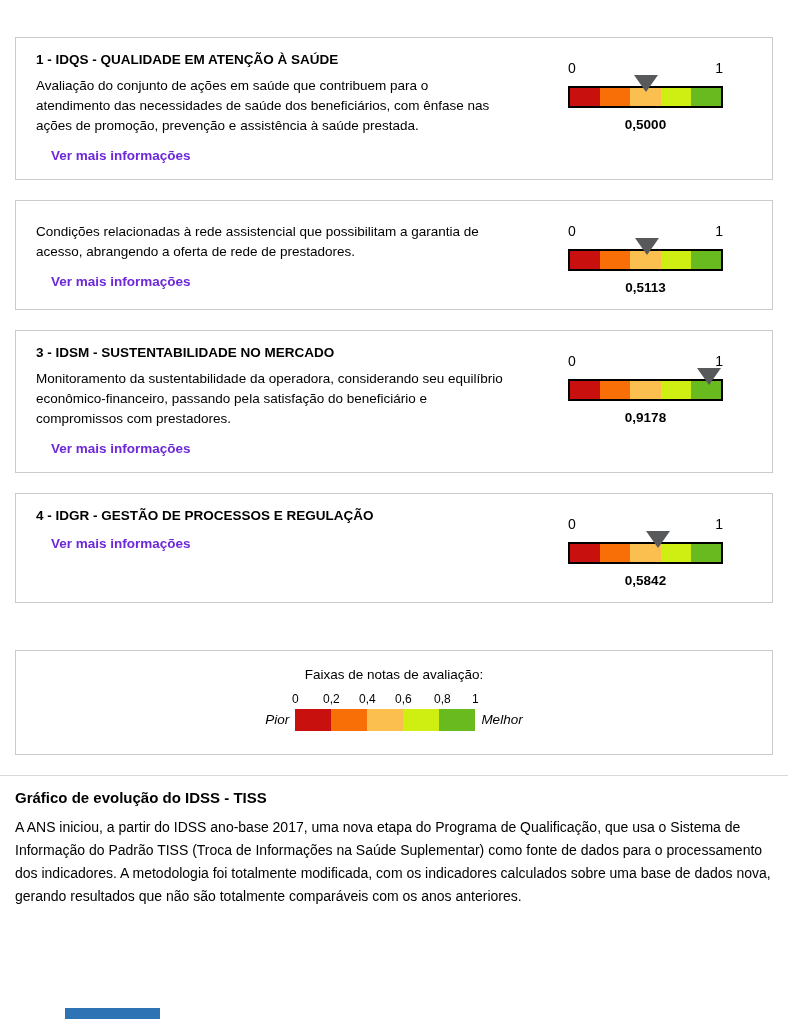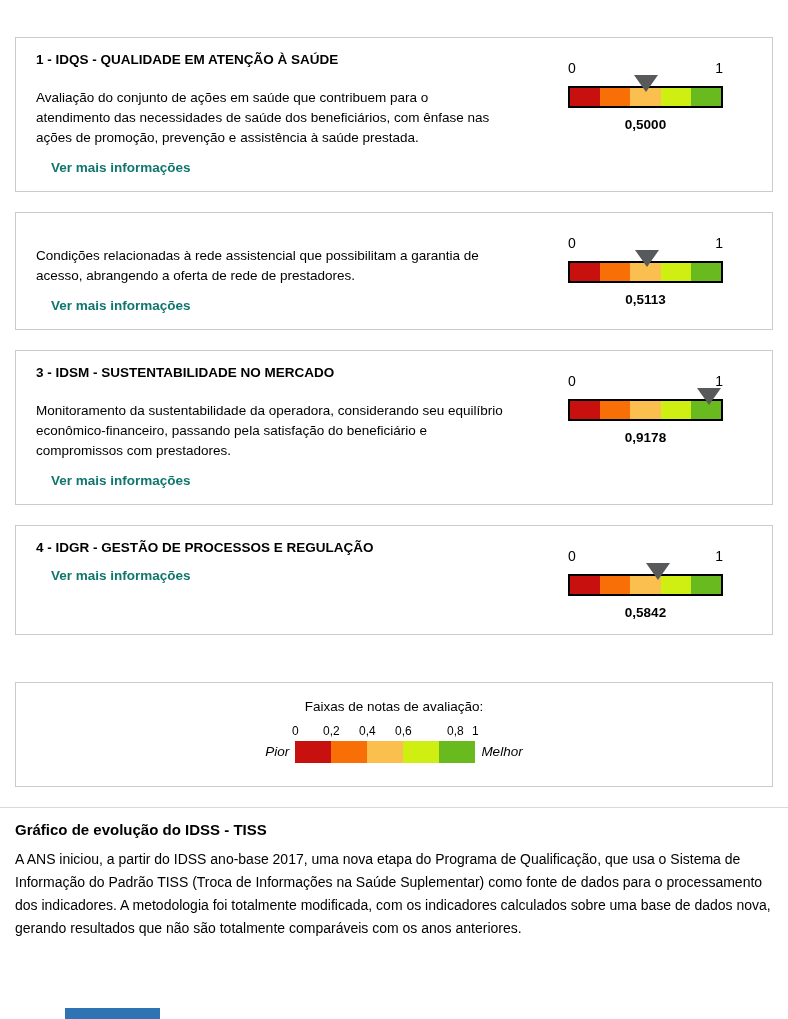--- a/index.html
+++ b/index.html
@@ -8,44 +8,44 @@
   }
   *{box-sizing:border-box; margin:0; padding:0;}
   html,body{width:788px; height:1019px; background:#fff; overflow:hidden;
     font-family:"Liberation Sans", sans-serif; color:#000;}
   .container{margin:0 15px;}
   .spacer-top{height:37px;}
   .card{border:1px solid var(--card-border); background:#fff;
     padding:13px 20px 14px 20px; margin-bottom:20px; display:flex; align-items:flex-start;}
   .card-left{width:470px; flex:0 0 auto;}
   .card-title{font-size:13.5px; font-weight:bold; line-height:17px;}
-  .card-desc{font-size:13.5px; line-height:20px; margin-top:20px;}
+  .card-desc{font-size:13.5px; line-height:20px; margin-top:8px;}
   .card-link{display:inline-block; font-size:13.5px; font-weight:bold;
-    margin:11px 0 0 15px; color:#0f766e; text-decoration:none; cursor:pointer; line-height:18px;text-align:right;}
+    margin:11px 0 0 15px; color:#6d28d9; text-decoration:none; cursor:pointer; line-height:18px;text-align:right;}
   .card-right{margin-left:auto; margin-right:29px; width:155px; flex:0 0 auto; padding-top:9px;}
   .gauge-labels{display:flex; justify-content:space-between; font-size:14px; line-height:16px; margin-bottom:10px;}
   .gauge-bar{position:relative; height:22px; border:2px solid var(--gauge-border); display:flex; background:#fff;}
   .gauge-seg{flex:1 1 0;}
   .gauge-marker{position:absolute; top:-13px; left:50%; transform:translateX(-50%);
     width:0; height:0; border-left:12px solid transparent; border-right:12px solid transparent;
     border-top:17px solid var(--marker); z-index:2;}
   .gauge-value{text-align:center; font-size:13.5px; font-weight:bold; margin-top:9px;}
   .legend-box{border:1px solid var(--card-border); background:#fff; margin-top:47px; height:105px;}
   .legend-title{text-align:center; font-size:13.5px; margin-top:16px; line-height:16px;}
   .legend-row{display:flex; justify-content:center; align-items:center; margin-top:26px;}
   .legend-side{font-size:13.5px; line-height:22px;font-style:italic;}
   .legend-side.left{margin-right:6px;}
   .legend-side.right{margin-left:6px;}
   .legend-scale{position:relative; width:180px; height:22px; display:flex;}
   .legend-seg{flex:1 1 0;}
   .legend-tick{position:absolute; top:-17px; transform:translateX(-50%);
     font-size:12px; line-height:14px; white-space:nowrap;}
   .legend-tick:nth-child(6){left:0;} .legend-tick:nth-child(7){left:36px;}
   .legend-tick:nth-child(8){left:72px;} .legend-tick:nth-child(9){left:108px;}
-  .legend-tick:nth-child(10){left:160px;} .legend-tick:nth-child(11){left:180px;}
+  .legend-tick:nth-child(10){left:147px;} .legend-tick:nth-child(11){left:180px;}
   .divider{height:1px; background:var(--divider); margin-top:20px;}
   .evolution{margin:12px 15px 12px 15px;}
   .evolution-heading{font-size:15px; font-weight:bold; line-height:19px;}
   .evolution-paragraph{font-size:14px; line-height:23px; margin-top:9px;}
   .chart-fragment{position:absolute; left:65px; top:1008px; width:95px; height:11px; background:var(--frag);}
 </style>
 </head>
 <body>
 
 <div class="container">

